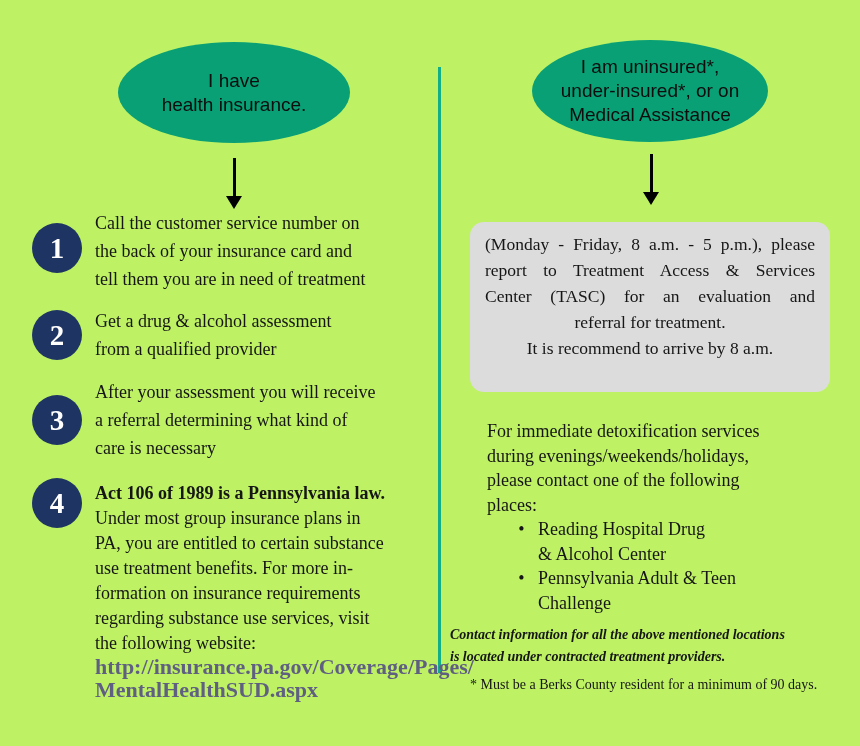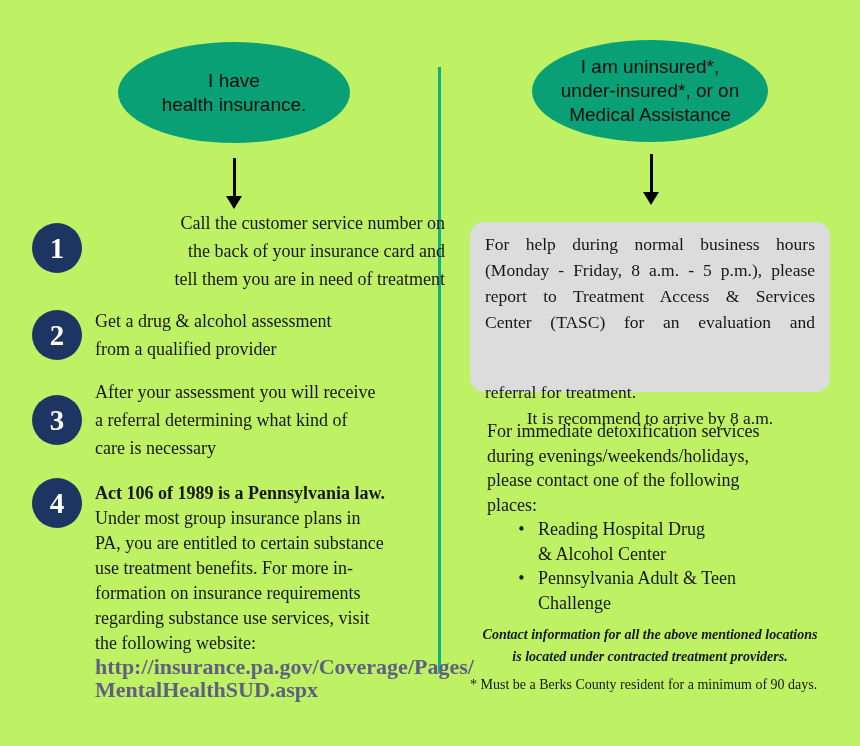--- a/index.html
+++ b/index.html
@@ -50,58 +50,58 @@
   }
   .badge-1{top:223px;}
   .badge-2{top:310px;}
   .badge-3{top:395px;}
   .badge-4{top:478px;}
   
   .step-text{
     position:absolute;left:95px;width:350px;
     font-size:18px;line-height:28px;
   }
-  .step-text-1{top:209px;text-align:right;}
+  .step-text-1{top:209px;}
   .step-text-2{top:307px;}
   .step-text-3{top:378px;}
   .step-text-4{top:481px;line-height:25px;}
   .step-lead{display:block;font-weight:bold;}
   
   .url{
     position:absolute;left:95px;top:655px;width:340px;
     font-family:Liberation Serif, serif;
     font-weight:bold;font-size:22px;line-height:23px;
     color:#5f5f82;text-decoration:none;display:block;
   }
   
   .tasc-box{
     position:absolute;left:470px;top:222px;
     width:360px;height:170px;box-sizing:border-box;
     background:#dcdcdc;border-radius:14px;
     padding:9px 15px 6px;
     font-size:17.5px;line-height:26px;
   }
   .jline{text-align:justify;text-align-last:justify;}
-  .cline{margin-top:44px;}
+  .cline{text-align:center;}
   .iline{text-align:center;}
   
   .detox-intro{
     position:absolute;left:487px;top:419px;width:350px;
     font-size:18px;line-height:24.5px;
   }
   .places{
     position:absolute;left:505px;top:517px;width:330px;
     margin:0;padding:0;list-style:none;
     font-size:18px;line-height:24.5px;
   }
   .place{display:flex;}
   .bullet{width:33px;text-align:center;flex:0 0 33px;}
   .contact-note{
     position:absolute;left:450px;top:624px;width:400px;
-    text-align:center;font-style:italic;font-weight:bold;
+    font-style:italic;font-weight:bold;
     font-size:14px;line-height:22px;
   }
   .footnote{
     position:absolute;left:470px;top:677px;width:400px;
     text-align:left;font-size:14px;
   }
 </style>
 </head>
 <body>
 
@@ -160,21 +160,20 @@
 under-insured*, or on
 Medical Assistance</span>
   </div>
 
   <div class="arrow arrow-right">
     <span class="shaft"></span>
     <span class="head"></span>
   </div>
 
   <div class="tasc-box">
-    <div class="jline">For help during normal business hours</div>
     <div class="jline">(Monday - Friday, 8 a.m. - 5 p.m.), please</div>
     <div class="jline">report to Treatment Access &amp; Services</div>
     <div class="jline">Center (TASC) for an evaluation and</div>
     <div class="cline">referral for treatment.</div>
     <div class="iline">It is recommend to arrive by 8 a.m.</div>
   </div>
 
   <div class="detox-intro pre">For immediate detoxification services
 during evenings/weekends/holidays,
 please contact one of the following

